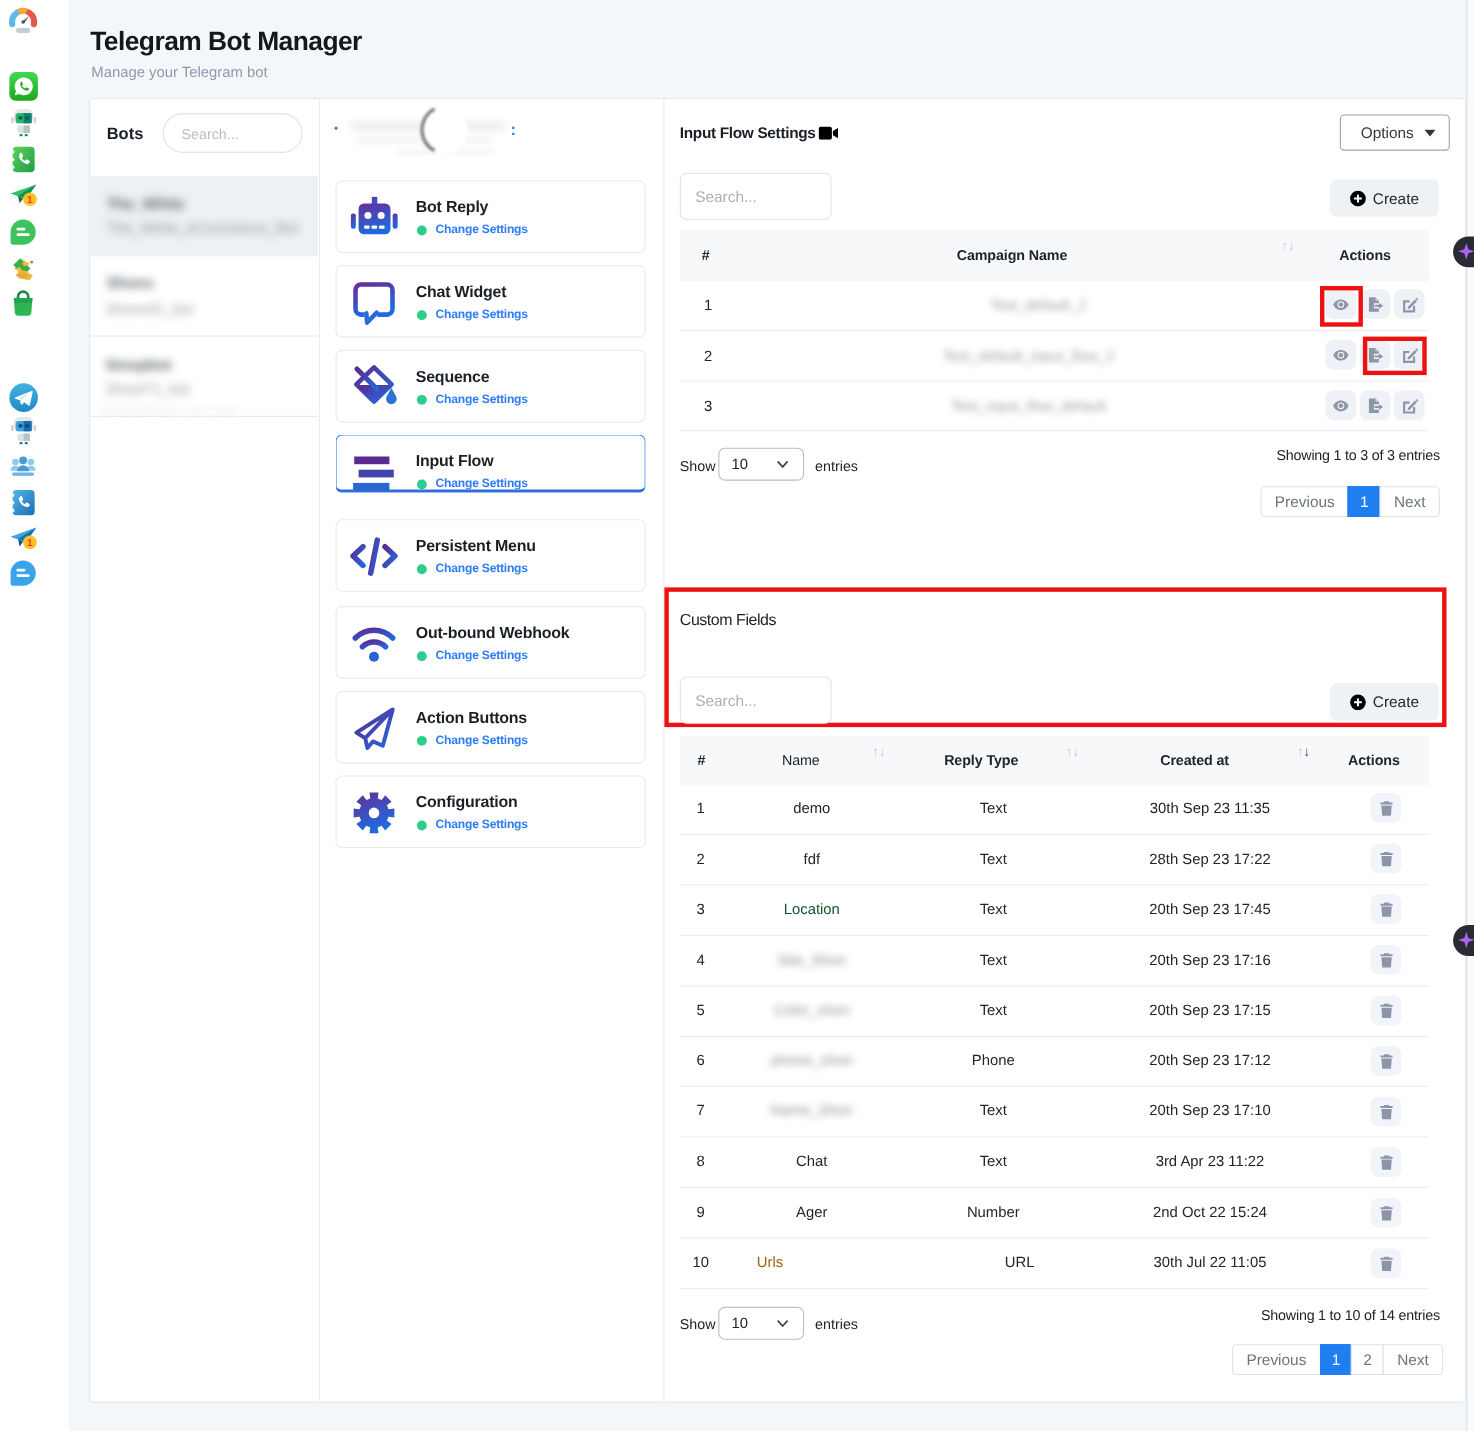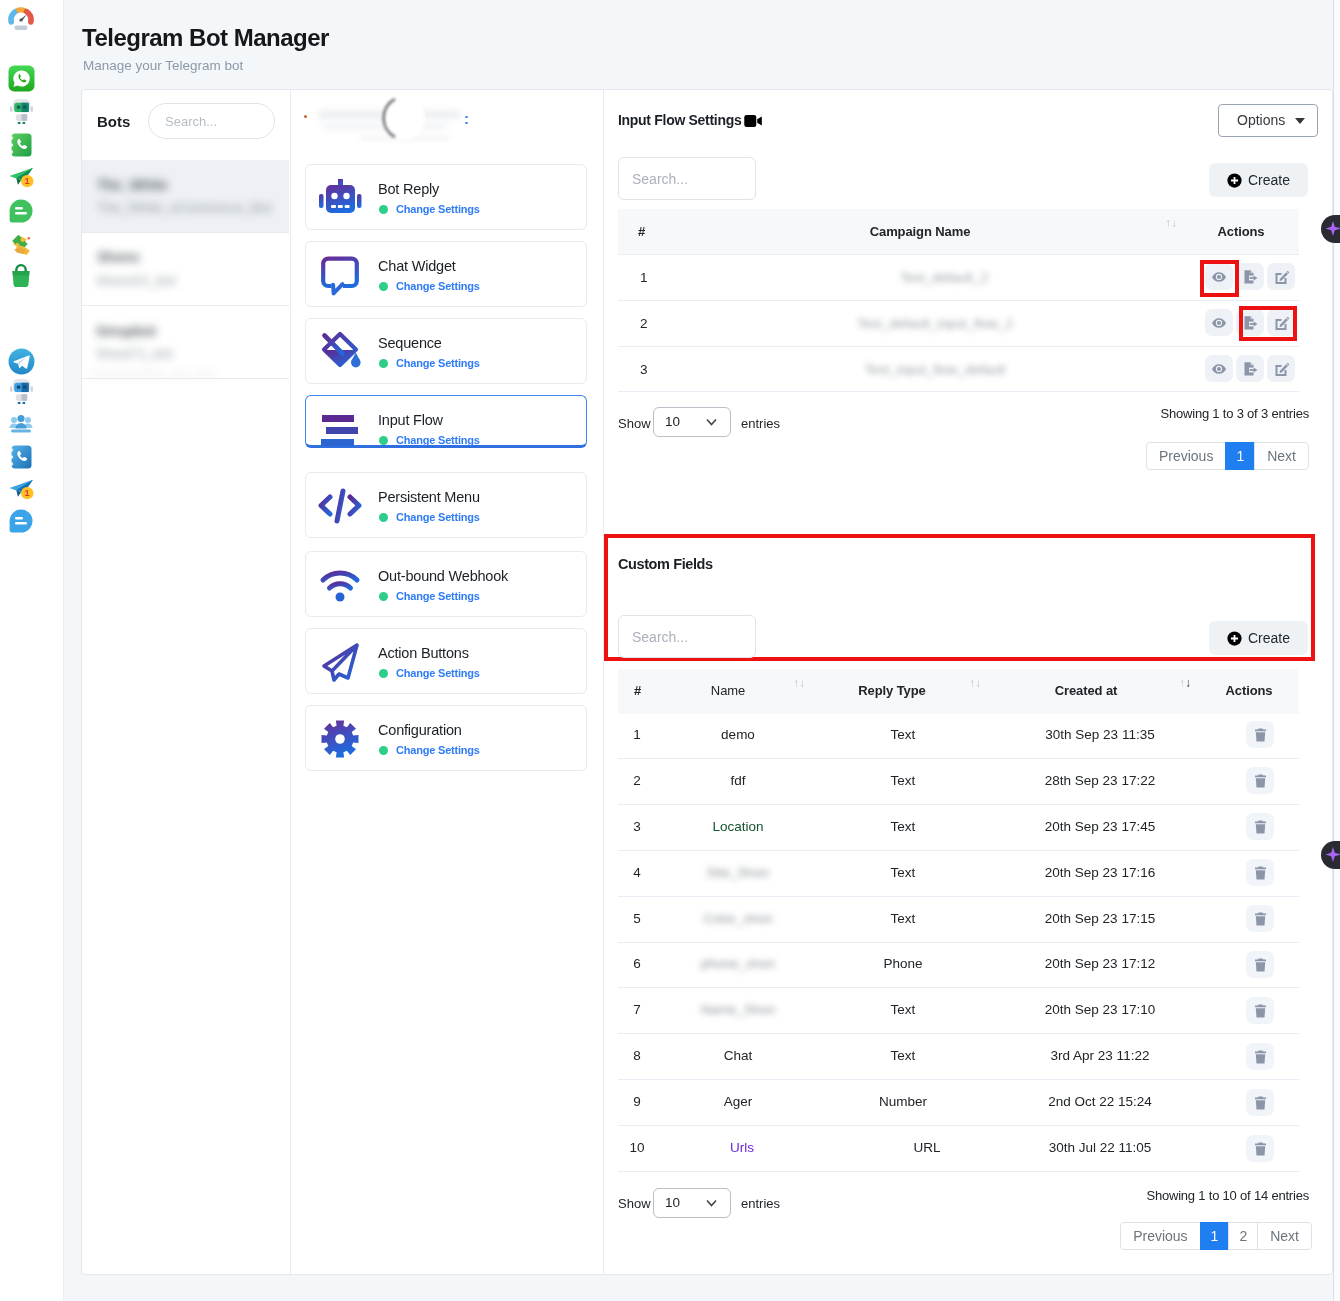--- a/index.html
+++ b/index.html
@@ -2,21 +2,21 @@
 <html><head>
 <meta charset="utf-8">
 <style>
 *{margin:0;padding:0;box-sizing:border-box}
 html,body{width:1340px;height:1301px}
 body{position:relative;font-family:"Liberation Sans",sans-serif;background:#fff;overflow:hidden}
 .abs{position:absolute}
 .blur{filter:blur(3.2px)}
 .blur2{filter:blur(4px)}
 .card{position:absolute;left:305px;width:282px;height:66px;background:#fff;border:1px solid #e7eaef;border-radius:6px}
-.card .ttl{position:absolute;left:72px;top:16px;font-size:14.5px;font-weight:400;color:#1b2026;letter-spacing:-0.2px}
+.card .ttl{position:absolute;left:72px;top:16px;font-size:14.5px;font-weight:700;color:#1b2026;letter-spacing:-0.2px}
 .card .dot{position:absolute;left:73px;top:40px;width:9px;height:9px;border-radius:50%;background:#2dce89}
 .card .cs{position:absolute;left:90px;top:38px;font-size:11px;font-weight:700;color:#2e7cf6;letter-spacing:-0.2px}
 .card svg.cic{position:absolute;left:11px;top:11px}
 .abtn{position:absolute;width:28px;height:27px;background:#eef1f6;border-radius:7px;display:flex;align-items:center;justify-content:center}
 .thead{position:absolute;left:618px;width:681px;height:45px;background:#f6f8fa;font-weight:700;font-size:14.5px;color:#1b2026}
 .rowline{position:absolute;left:618px;width:681px;border-top:1px solid #eaedf6}
 .cell{position:absolute;font-size:13.5px;color:#212529;text-align:center}
 .hc{font-size:13px;letter-spacing:-0.1px}
 .pg{display:inline-block;border:1px solid #dee2e6;background:#fff;color:#6c757d;font-size:14px;padding:5px 12px;margin-left:-1px}
 .pgn{padding:5px 10px}
@@ -420,21 +420,21 @@
 <div class="cell" style="left:665px;top:414px">10</div>
 <svg class="abs" style="left:706px;top:418px" width="11" height="8" viewBox="0 0 11 8">
     <path d="M1 1.5 5.5 6.5 10 1.5" fill="none" stroke="#444" stroke-width="1.6"></path>
   </svg>
 <div class="cell" style="left:741px;top:416px;font-size:13px">entries</div>
 
 <div class="cell" style="right:31px;top:406px;font-size:13px;letter-spacing:-0.2px">Showing 1 to 3 of 3 entries</div>
 <div class="abs" style="right:31px;top:442px;white-space:nowrap"><span class="pg" style="border-radius:4px 0 0 4px">Previous</span><span class="pg pgn pga">1</span><span class="pg" style="border-radius:0 4px 4px 0">Next</span></div>
 
 <div class="redbox" style="left:604px;top:534px;width:711px;height:127px"></div>
-<div class="abs" style="left:618px;top:556px;font-size:14.5px;font-weight:700;letter-spacing:-0.4px;color:#1b2026">Custom Fields</div>
+<div class="abs" style="left:618px;top:556px;font-size:14.5px;font-weight:400;letter-spacing:-0.4px;color:#1b2026">Custom Fields</div>
 <div class="srch" style="top:615px">Search...</div>
 <div class="crt" style="left:1209px;top:621px">
     <svg width="15" height="15" viewBox="0 0 16 16">
       <circle cx="8" cy="8" r="7.6" fill="#000"></circle>
       <path d="M8 4.2v7.6M4.2 8h7.6" stroke="#fff" stroke-width="1.9"></path>
     </svg>
     <span>Create</span>
   </div>
 
 <div class="thead" style="top:669px"></div>
@@ -532,21 +532,21 @@
 <div class="cell" style="left:678px;top:1094px;width:120px;color:#212529">Ager</div>
 <div class="cell" style="left:843px;top:1094px;width:120px">Number</div>
 <div class="cell" style="left:1030px;top:1094px;width:140px">2nd Oct 22 15:24</div>
 <div class="abtn" style="left:1246px;top:1089px;background:#f1f4f8">
     <svg width="15" height="16" viewBox="0 0 15 16">
       <use href="#itrash"></use>
     </svg>
   </div>
 <div class="rowline" style="top:1171px"></div>
 <div class="cell" style="left:623px;top:1140px;width:28px">10</div>
-<div class="cell" style="left:682px;top:1140px;width:120px;color:#6d28d9">Urls</div>
+<div class="cell" style="left:640px;top:1140px;width:120px;color:#a16207">Urls</div>
 <div class="cell" style="left:867px;top:1140px;width:120px">URL</div>
 <div class="cell" style="left:1030px;top:1140px;width:140px">30th Jul 22 11:05</div>
 <div class="abtn" style="left:1246px;top:1135px;background:#f1f4f8">
     <svg width="15" height="16" viewBox="0 0 15 16">
       <use href="#itrash"></use>
     </svg>
   </div>
 
 <div class="cell" style="left:618px;top:1196px;font-size:13px">Show</div>
 <div class="sel" style="left:653px;top:1188px;width:78px;height:30px"></div>

